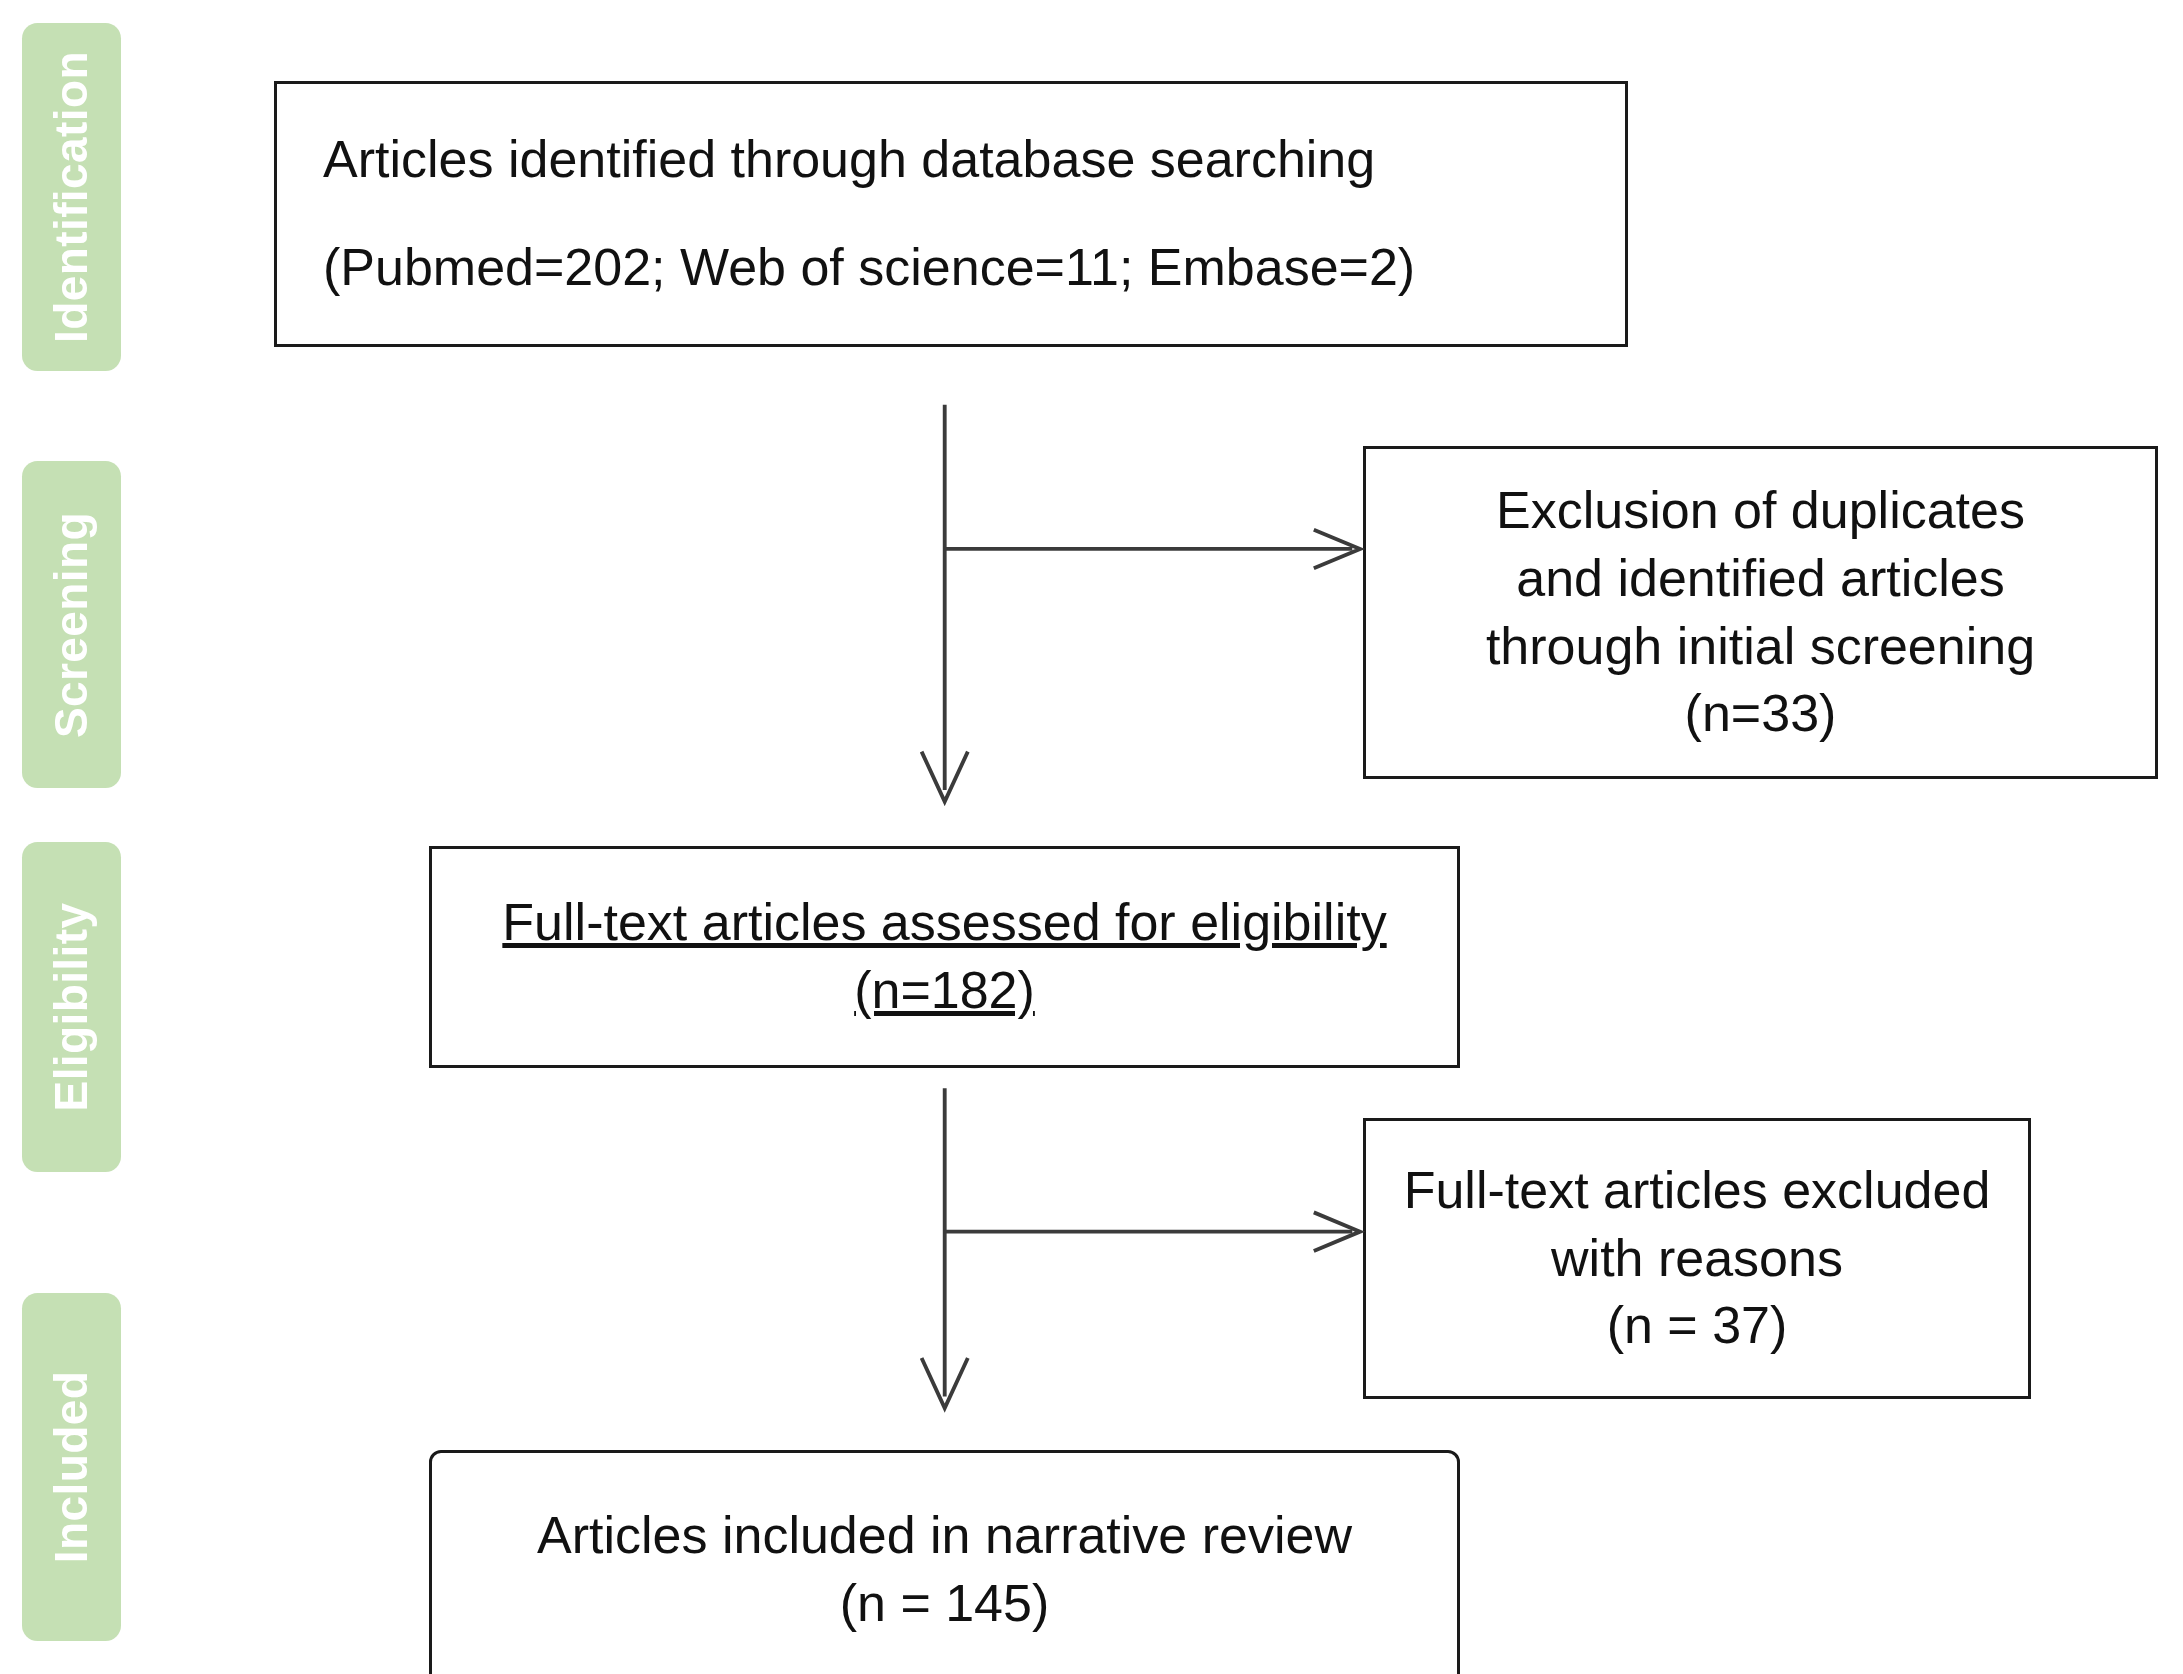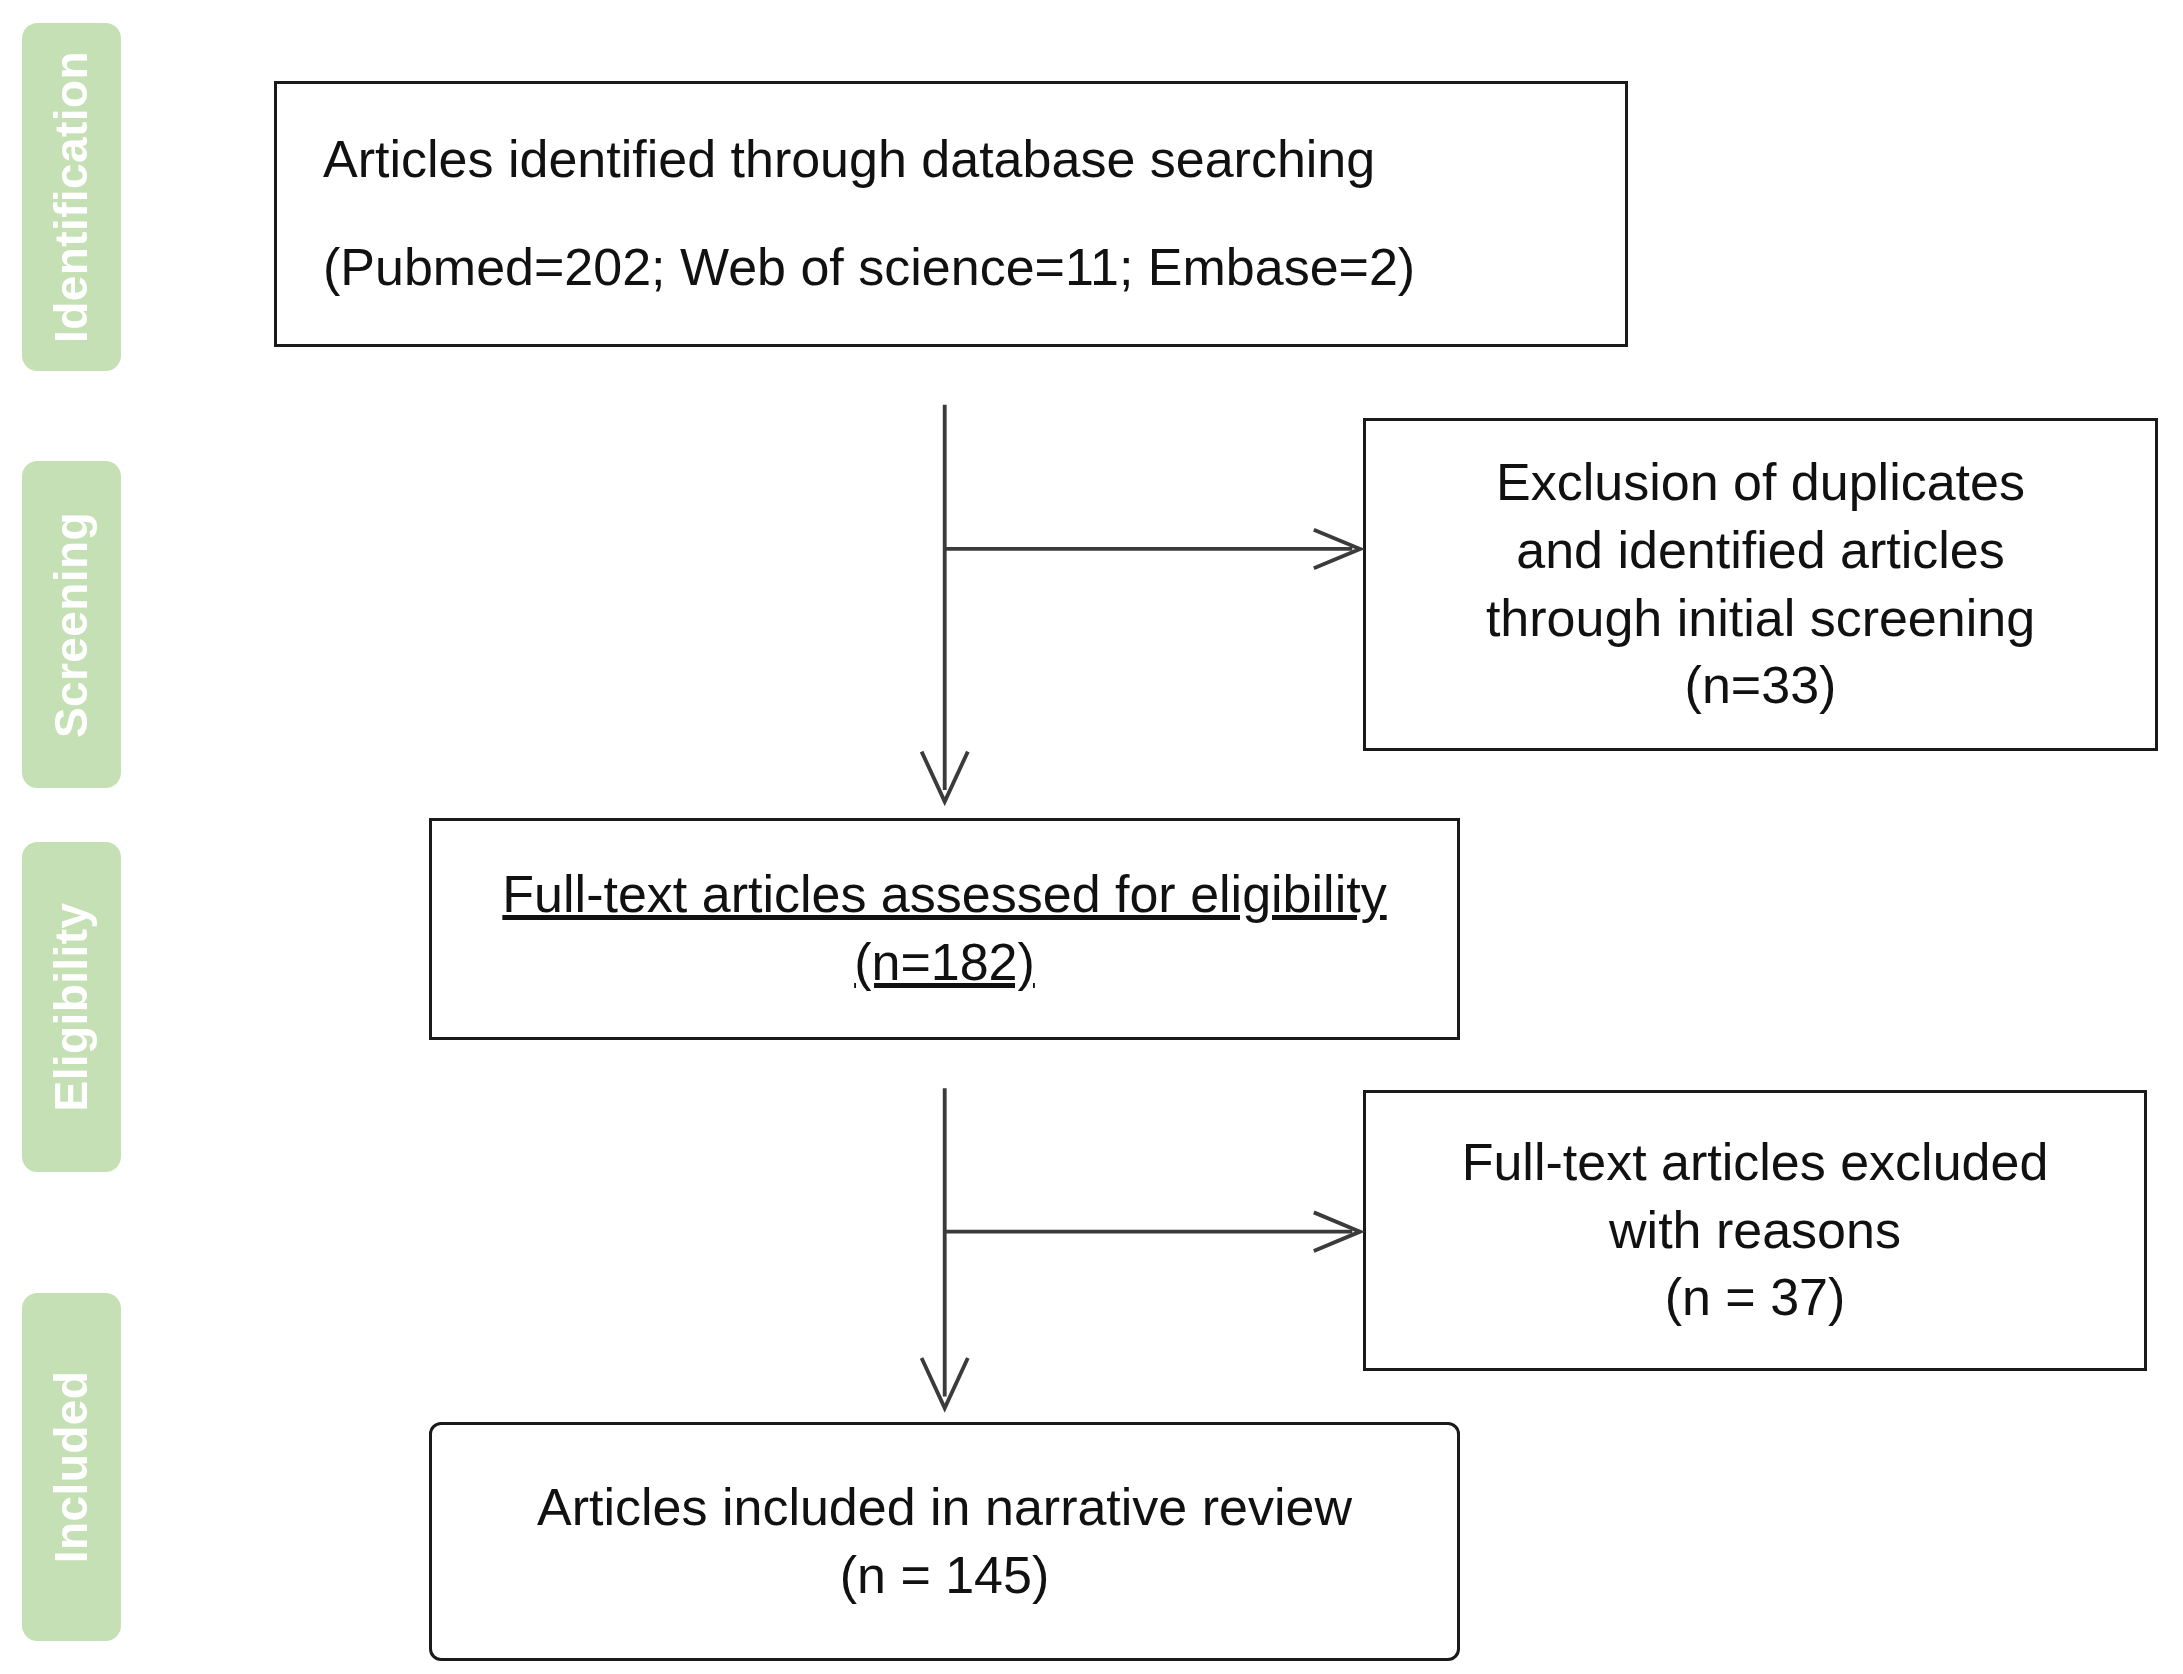--- a/index.html
+++ b/index.html
@@ -53,26 +53,26 @@
     display: flex;
     flex-direction: column;
     justify-content: center;
     font-family: "Liberation Sans", sans-serif;
     font-size: 52px;
     line-height: 1.30;
     color: #111111;
   }
   .flow-box .line { display: block; white-space: nowrap; }
   .align-left   { align-items: flex-start; padding-left: 46px; text-align: left; gap: 40px; }
-  .align-center { align-items: center; text-align: center; }
+  .align-center { align-items: center; text-align: center; margin-top: 28px; }
 
   #box-identified   { left: 274px;  top: 81px;  width: 1354px; height: 266px; }
   #box-exclusion    { left: 1363px; top: 418px;  width: 795px; height: 333px; }
   #box-eligibility  { left: 429px;  top: 818px; width: 1031px; height: 222px; text-decoration: underline; }
-  #box-excluded     { left: 1363px; top: 1090px; width: 784px; height: 281px; }
+  #box-excluded     { left: 1363px; top: 1090px; width: 668px; height: 281px; }
   #box-included     { left: 429px;  top: 1422px; width: 1031px; height: 239px; border-radius: 12px; }
 
   
   #connectors {
     position: absolute;
     left: 0; top: 0;
     width: 2183px;
     height: 1675px;
     pointer-events: none;
   }

